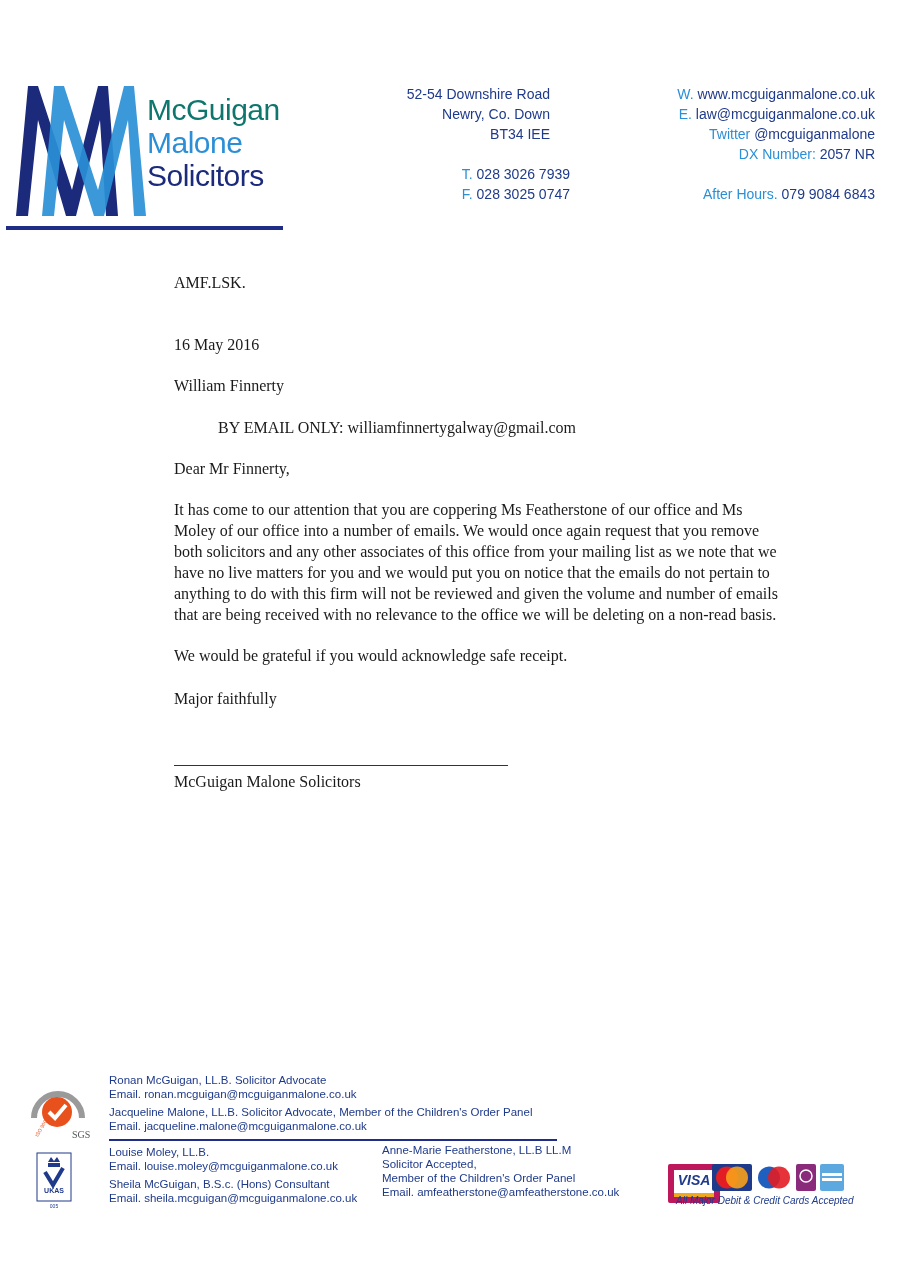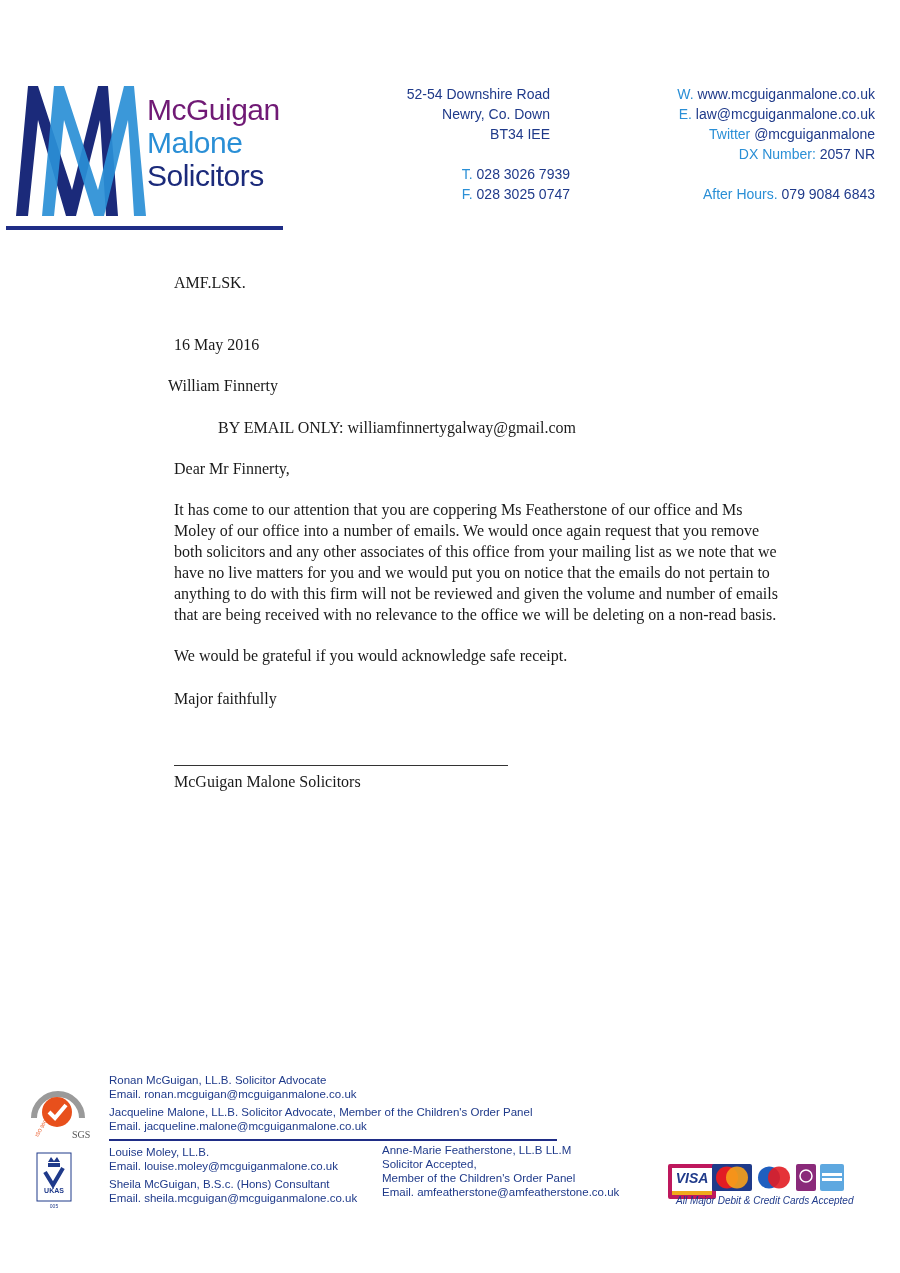--- a/index.html
+++ b/index.html
@@ -1,37 +1,37 @@
 <!DOCTYPE html>
 <html><head>
 <meta charset="utf-8">
 <style>
   html, body { margin:0; padding:0; background:#ffffff; }
   body { width:900px; height:1273px; position:relative; overflow:hidden; font-family:"Liberation Serif", serif; color:#1a1a1a; }
   .abs { position:absolute; }
   
   .logo-mark { left:10px; top:80px; width:140px; height:140px; }
   .logo-text { left:147px; top:93px; font-family:"Liberation Sans", sans-serif; font-size:30px; line-height:33px; letter-spacing:-0.5px; }
-  .logo-text .l1 { color:#701a75; }
+  .logo-text .l1 { color:#0f766e; }
   .logo-text .l2 { color:#2a8fd6; }
   .logo-text .l3 { color:#1b2a7a; }
   .logo-rule { left:6px; top:226px; width:277px; height:4px; background:#1f2d86; }
   
   .hdr { font-family:"Liberation Sans", sans-serif; font-size:14px; line-height:20px; text-align:right; color:#1f3a8a; }
   .hdr-addr { left:380px; top:84px; width:170px; }
   .hdr-phone { left:400px; top:164px; width:170px; }
   .hdr-web { left:600px; top:84px; width:275px; }
   .hdr-after { left:600px; top:184px; width:275px; }
   .lbl { color:#2a8fd6; }
   .val { color:#1f3a8a; }
   
   .txt { font-size:16px; line-height:21px; color:#1a1a1a; }
   .ref { left:174px; top:272px; }
   .date { left:174px; top:334px; }
-  .recip { left:168px; top:375px; }
+  .recip { left:174px; top:375px; }
   .byemail { left:174px; top:417px;margin-left:44px; }
   .salut { left:174px; top:458px; }
   .para { left:174px; top:499px; width:710px; }
   .para div { white-space:nowrap; }
   .ack { left:174px; top:645px; }
   .close { left:174px; top:688px; }
   .sigline { left:174px; top:765px; width:334px; height:1px; background:#333; }
   .signame { left:174px; top:771px; }
   
   .ft { font-family:"Liberation Sans", sans-serif; font-size:11.5px; line-height:14px; color:#1f3a8a; }
@@ -136,21 +136,21 @@
   <div class="em">Email. sheila.mcguigan@mcguiganmalone.co.uk</div>
 </div>
 <div class="abs ft f5">
   <div>Anne-Marie Featherstone, LL.B LL.M</div>
   <div>Solicitor Accepted,</div>
   <div>Member of the Children's Order Panel</div>
   <div>Email. amfeatherstone@amfeatherstone.co.uk</div>
 </div>
 
 <div class="abs cards">
-  <div class="card" style="left:0;width:40px;background:#fff;border:4px solid #be185d;">
+  <div class="card" style="left:0;width:40px;background:#fff;border:6px solid #be185d;">
     <div style="font-family:'Liberation Sans',sans-serif;font-weight:bold;font-style:italic;font-size:14px;color:#1f3a8a;text-align:center;line-height:20px;">VISA</div>
     <div style="position:absolute;bottom:0;left:0;right:0;height:4px;background:#f0a91c;"></div>
   </div>
   <svg class="card" style="left:44px;width:40px;" viewBox="0 0 40 27">
     <rect width="40" height="27" fill="#1f3a8a"></rect>
     <circle cx="15" cy="13.5" r="11" fill="#e21d24"></circle>
     <circle cx="25" cy="13.5" r="11" fill="#f7a11a" opacity="0.9"></circle>
   </svg>
   <svg class="card" style="left:88px;width:36px;" viewBox="0 0 36 27">
     <rect width="36" height="27" fill="#ffffff"></rect>

